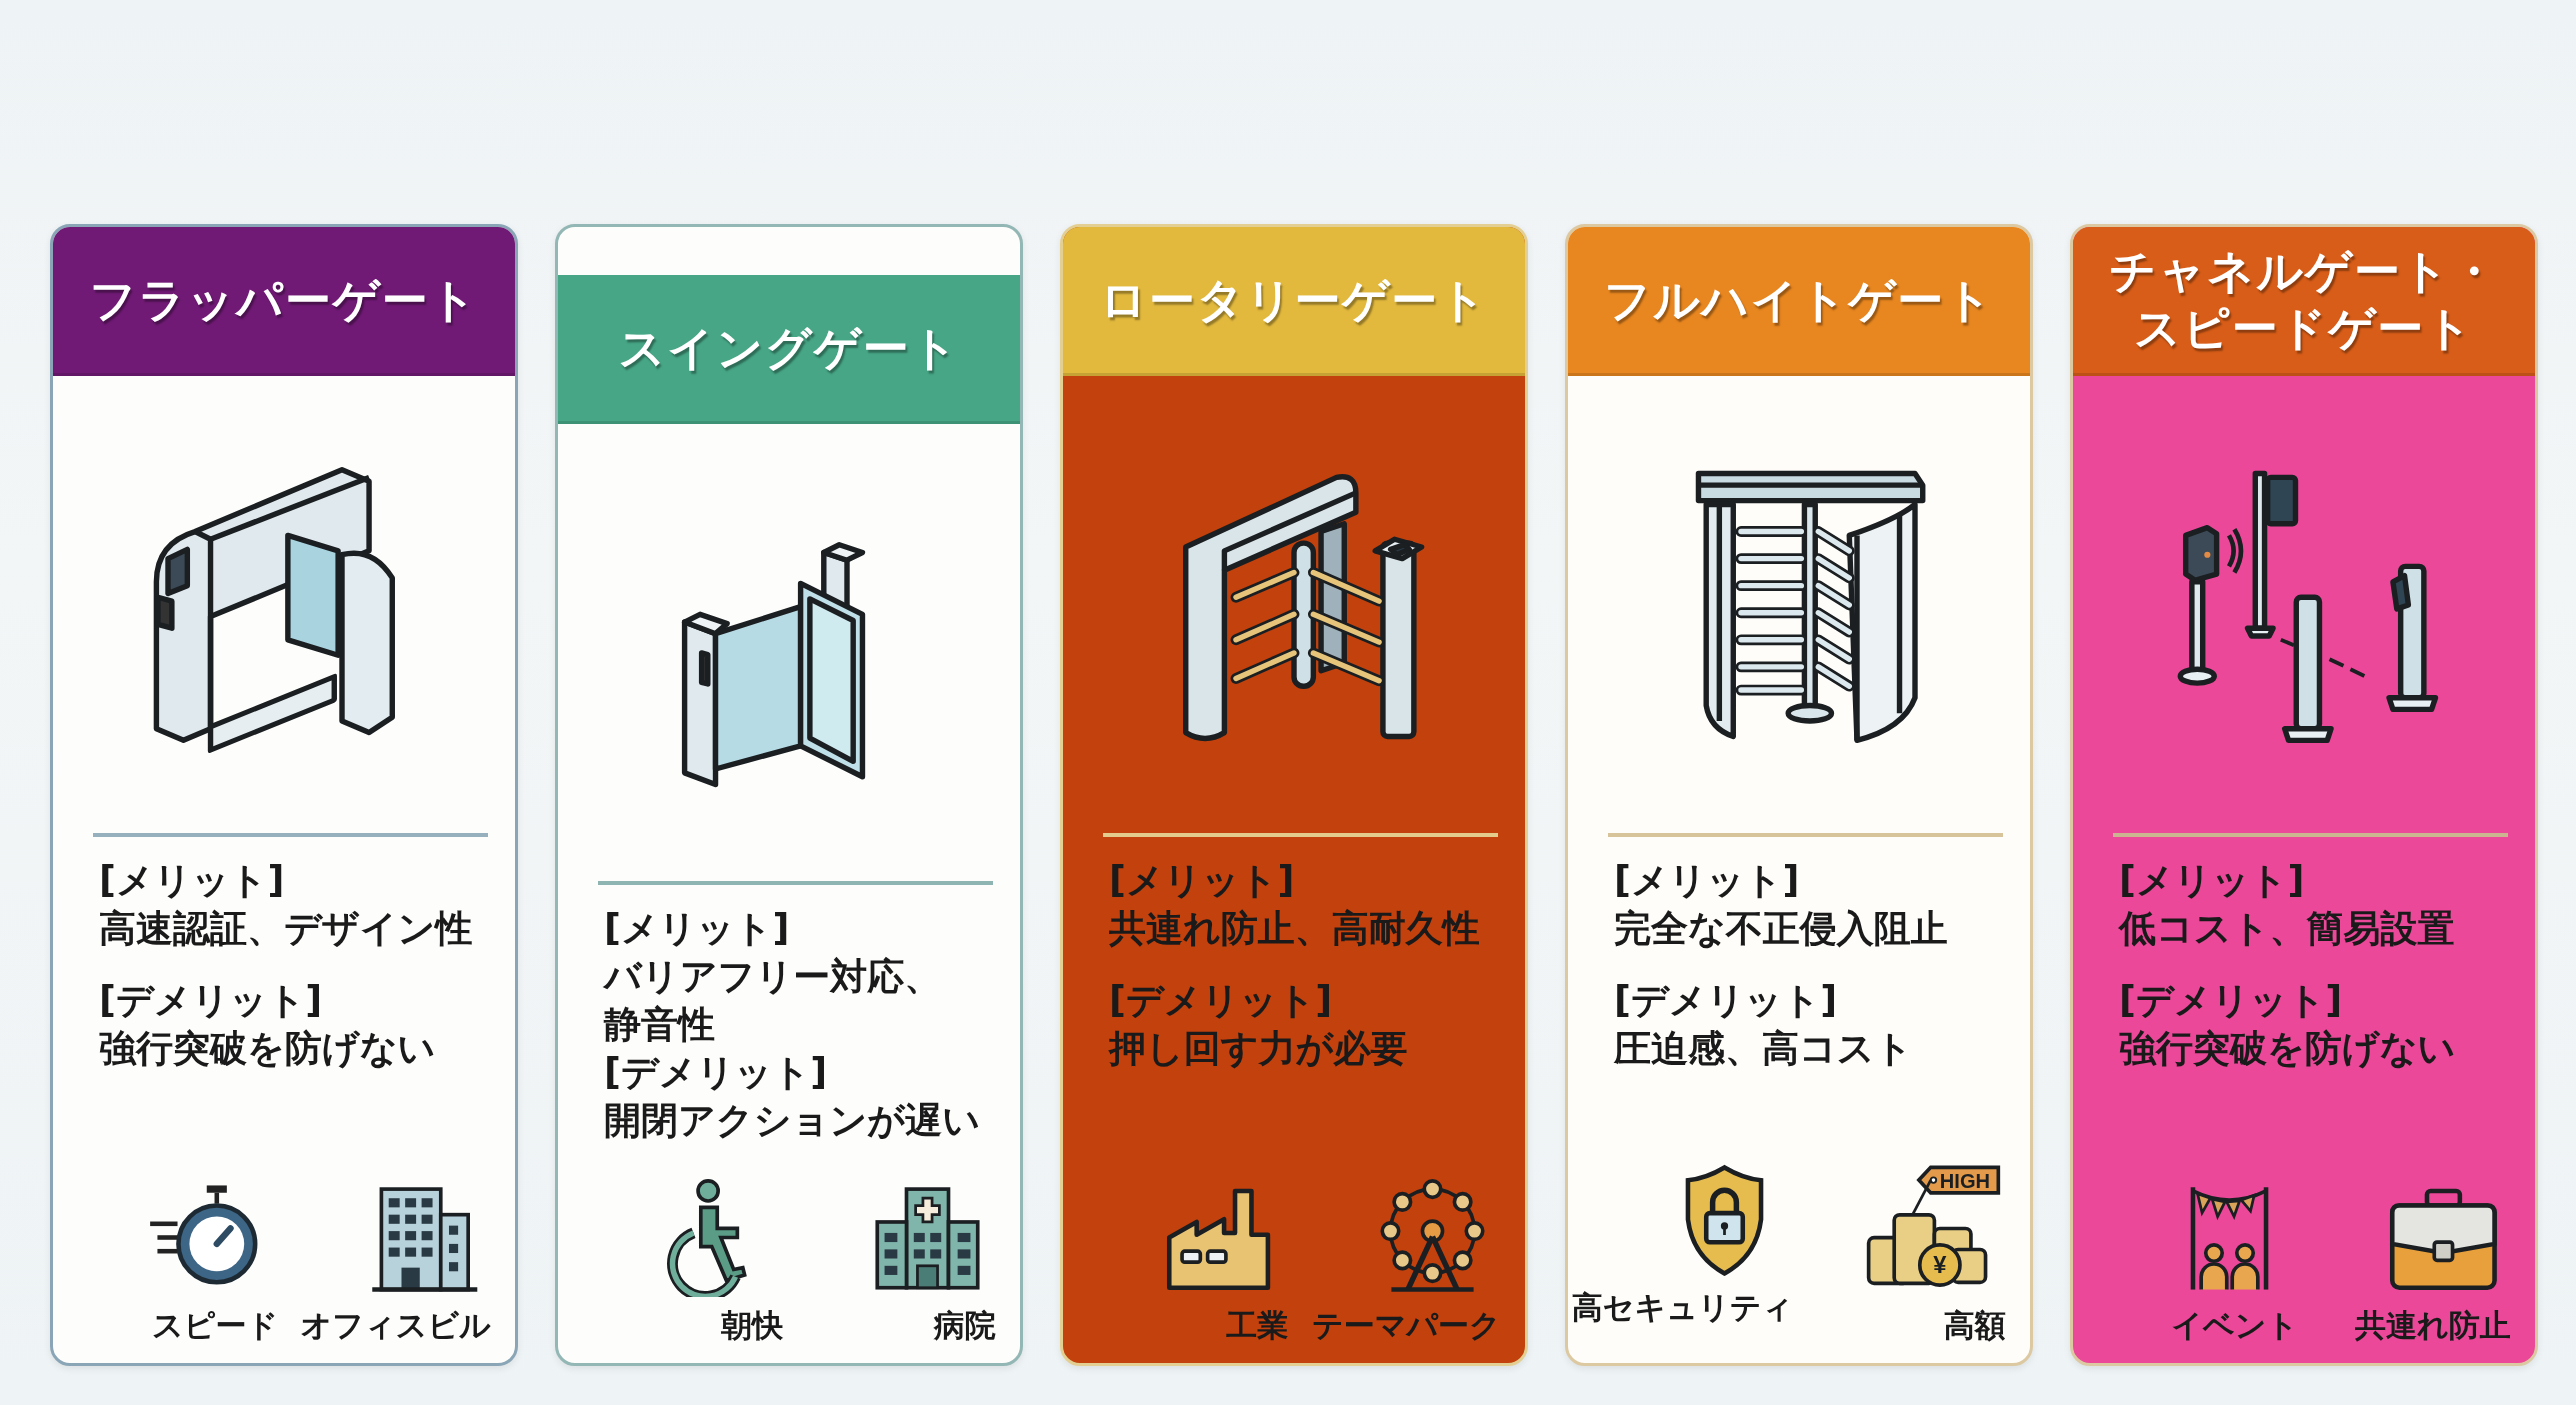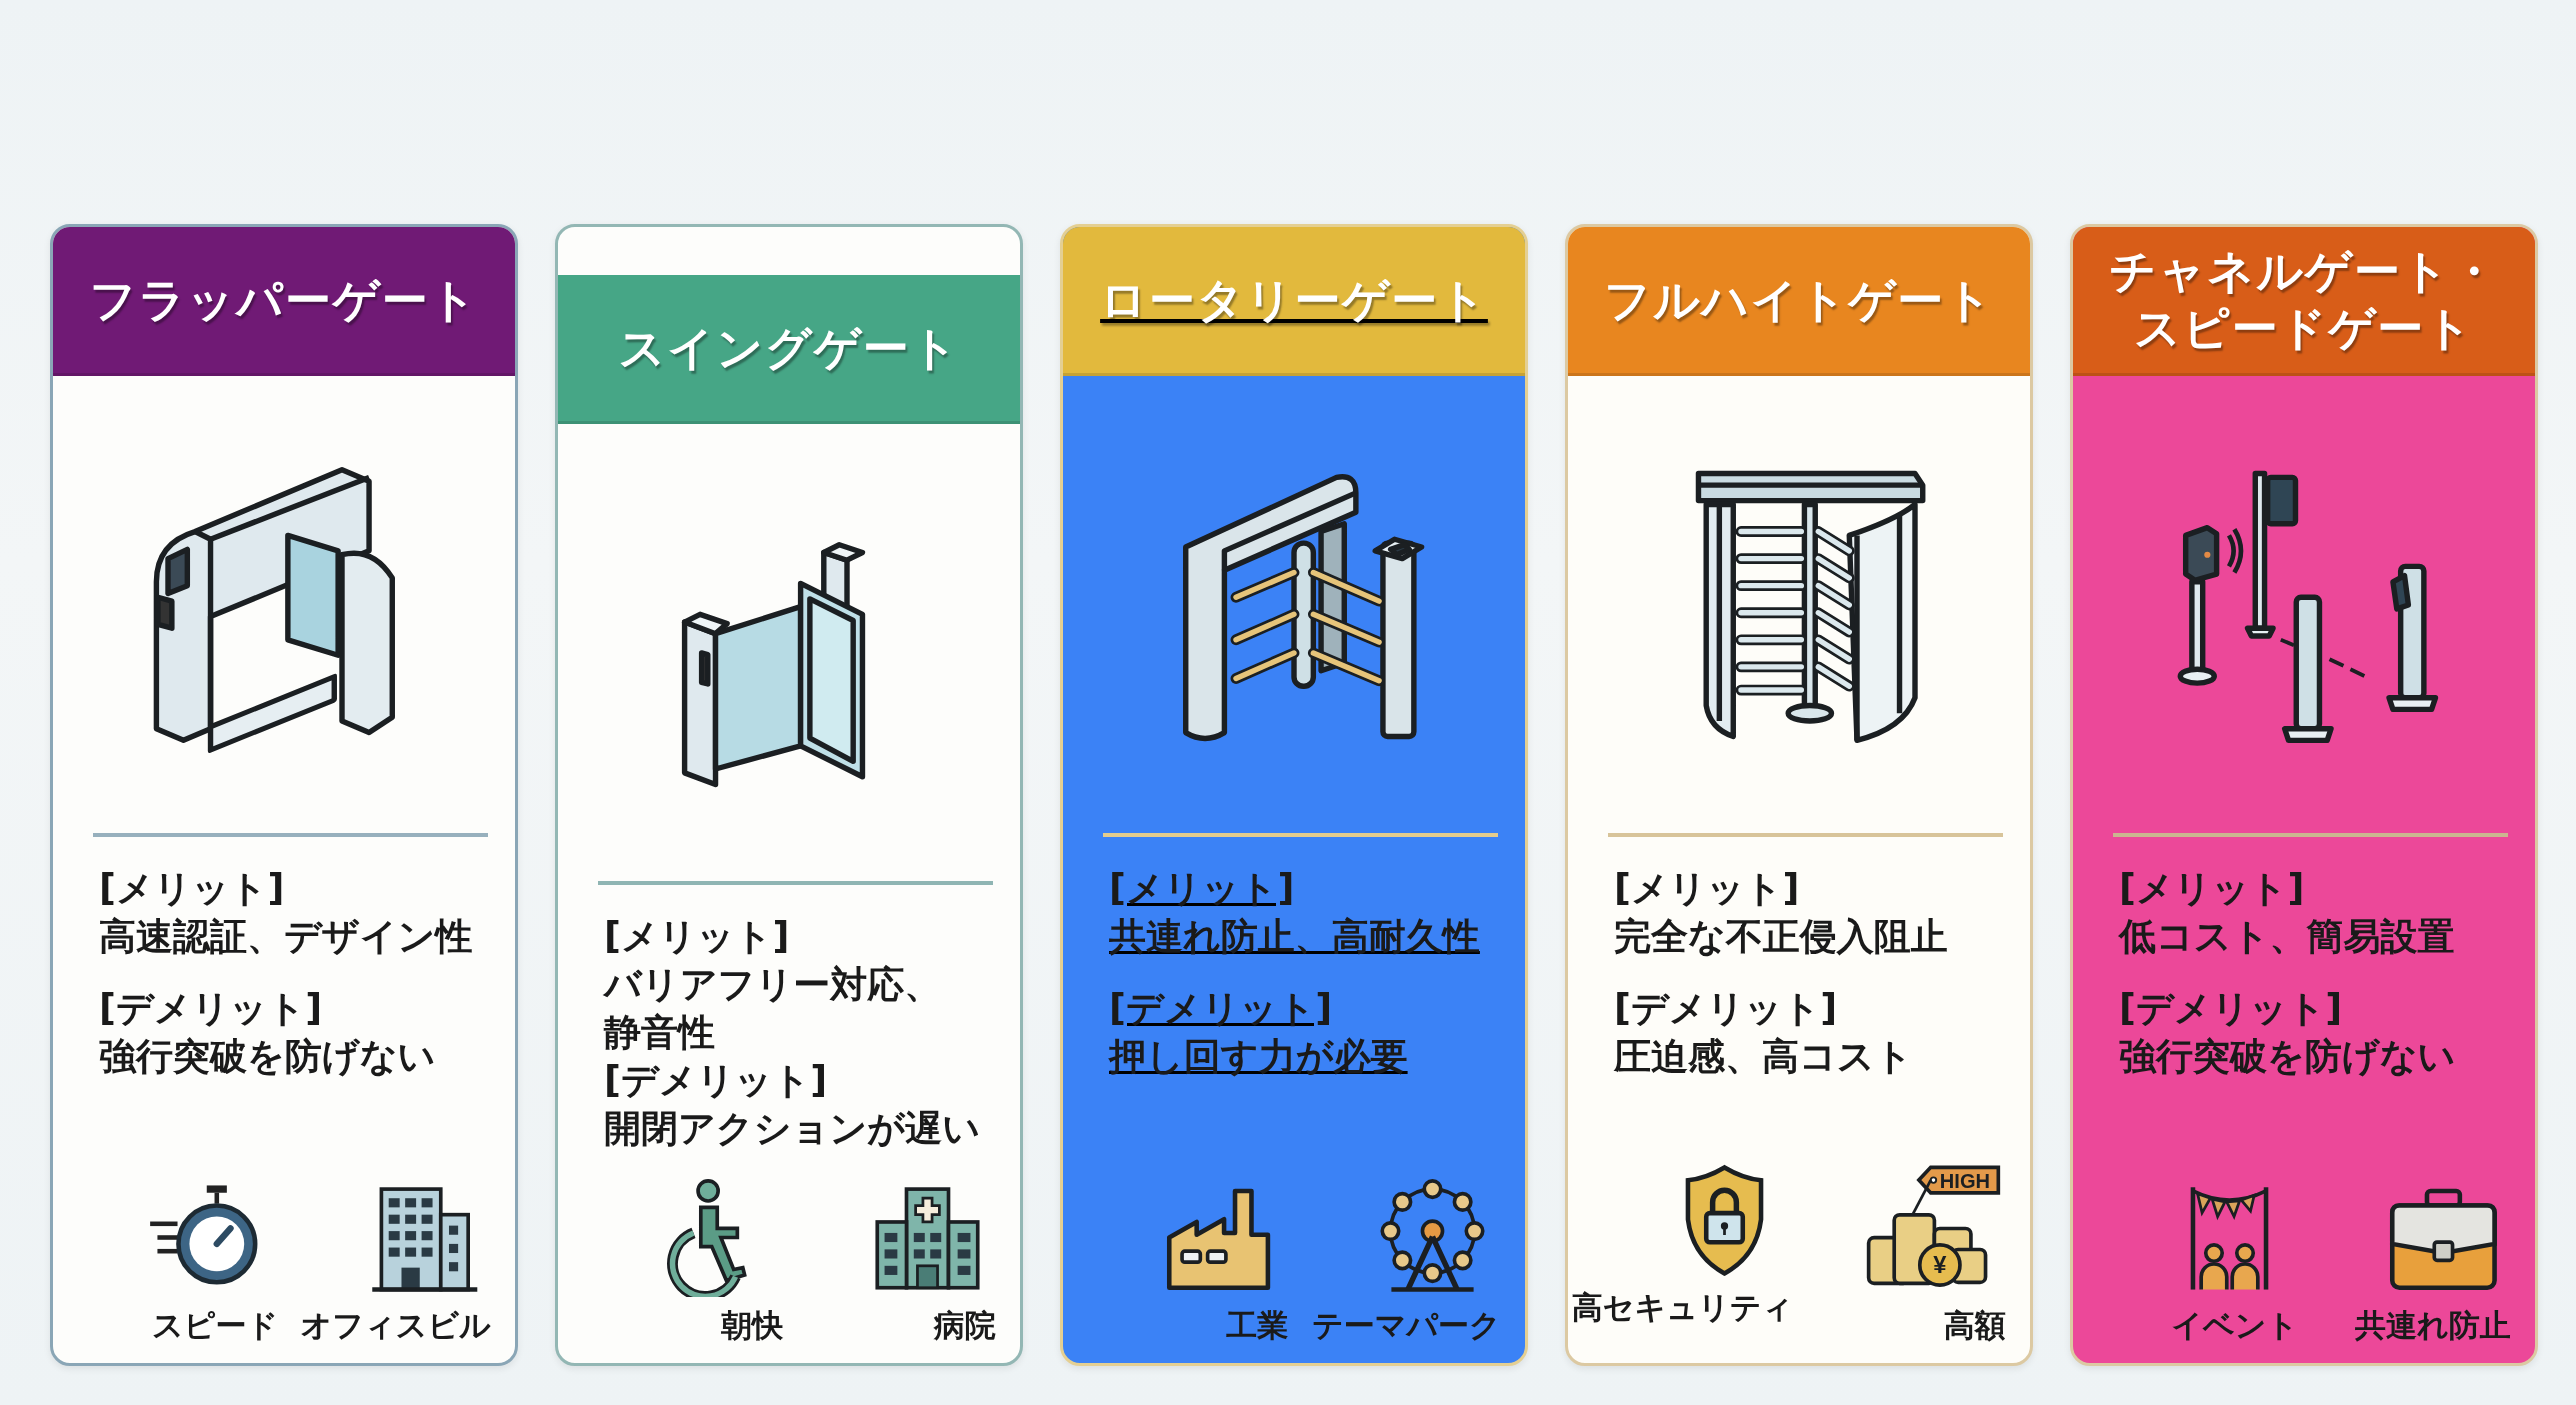--- a/index.html
+++ b/index.html
@@ -16,31 +16,31 @@
     box-shadow:0 2.7px 7.3px rgba(0,0,0,0.08);
   }
   .card .hdr{
     height:146px;display:flex;align-items:center;justify-content:center;
     color:#fff;font-weight:bold;font-size:46px;letter-spacing:1.8px;text-align:center;
     line-height:57px;text-shadow:1.8px 2.7px 1.8px rgba(0,0,0,0.35);
     border-bottom:3.7px solid rgba(0,0,0,0.12);
   }
   .card .illus{height:457px;display:flex;align-items:center;justify-content:center;}
   .card .divider{margin:0 27.4px 0 40px;height:3.7px;}
-  .card .text{padding:28px 0 0 46px;font-size:37px;font-weight:bold;color:#1a1a1a;line-height:48px;}
+  .card .text{padding:20px 0 0 46px;font-size:37px;font-weight:bold;color:#1a1a1a;line-height:48px;}
   .card .text .lbl{display:block;}
   .card .text .val{display:block;}
   .card .text .gap{height:24px;}
   .card .icons{position:absolute;left:0;right:0;bottom:16.5px;display:flex;justify-content:space-around;padding:0 18.3px;}
   .icon-item{display:flex;flex-direction:column;align-items:flex-end;width:201px;}
   .icon-item svg{width:137px;height:119px;}
   .icon-item .cap{font-size:31px;font-weight:bold;color:#1a1a1a;margin-top:7.3px;white-space:nowrap;}
   .c1{border-color:#8aa6b6;} .c1 .hdr{background:#701a75;} .c1 .divider{background:#97b0bd;}
   .c2{border-color:#93b7b4;} .c2 .hdr{background:#46a686;margin-top:48px;} .c2 .divider{background:#8fb5b3;}
-  .c3{border-color:#e4cf92;background:#3b82f6;text-decoration:underline;} .c3 .hdr{background:#e2b93d;} .c3 .divider{background:#e4cc8d;}
+  .c3{border-color:#e4cf92;background:#c2410c;} .c3 .hdr{background:#e2b93d;} .c3 .divider{background:#e4cc8d;}
   .c4{border-color:#dcc9a2;background:#fefdf9;} .c4 .hdr{background:#e8861f;text-align:center;} .c4 .divider{background:#d8c49a;}
   .c5{border-color:#dcc9a2;background:#ec4899;} .c5 .hdr{background:#d85d18;font-size:46px;} .c5 .divider{background:#cbb590;}
 </style>
 </head>
 <body>
 
 <div class="cards">
 
   <div class="card c1">
     <div class="hdr">フラッパーゲート</div>

